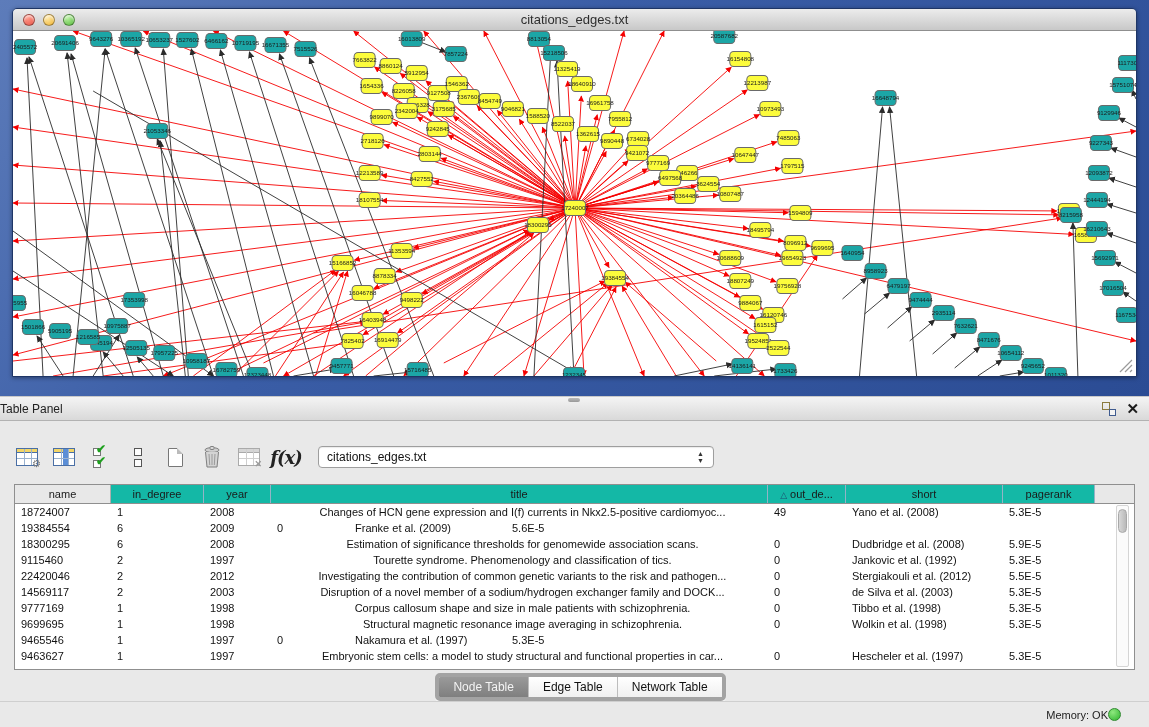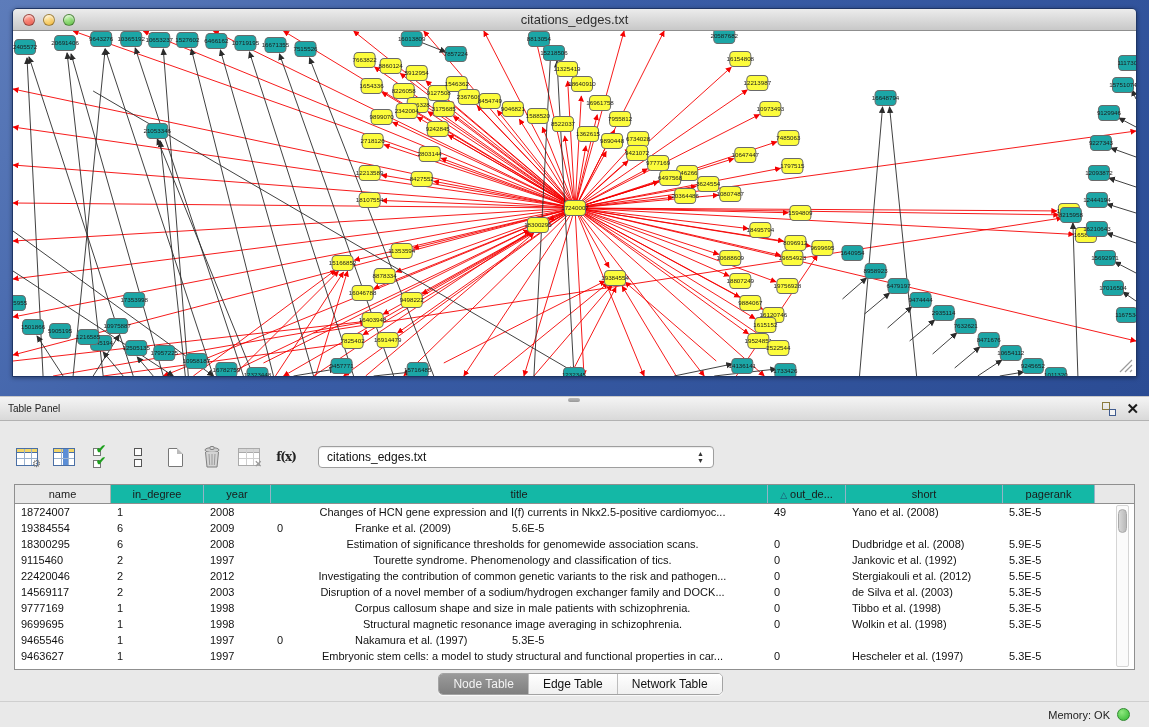--- a/index.html
+++ b/index.html
@@ -24,32 +24,32 @@
   .canvas { flex:1; background:#ffffff; position:relative; overflow:hidden; }
   .canvas svg.netsvg { position:absolute; left:0; top:0; width:100%; height:100%; }
   .grip { position:absolute; right:2px; bottom:2px; }
 
   
   .panel-bar { position:absolute; left:0; top:396px; width:1149px; height:25px;
     background:linear-gradient(#f4f4f4,#d9d9d9); border-bottom:1px solid #b2b2b2; border-top:1px solid #c9c9c9;
     display:flex; align-items:center; }
   .panel-bar .splitter-handle { position:absolute; left:568px; top:1px; width:12px; height:4px;
     background:linear-gradient(#bbb,#999); border-radius:2px; }
-  .panel-title { font-size:10px; color:#222; padding-left:8px; }
+  .panel-title { font-size:12px; color:#222; }
   .panel-bar-icons { margin-left:auto; display:flex; align-items:center; gap:10px; padding-right:10px; }
   .float-icon { position:relative; width:14px; height:14px; }
   .float-icon .sq-back { position:absolute; left:0; top:0; width:8px; height:8px; border:1.5px solid #8a7a3e; }
   .float-icon .sq-front { position:absolute; right:0; bottom:0; width:7px; height:7px; border:1.5px solid #3f5b8f; background:#f4f4f4; }
   .close-x { font-size:15px; font-weight:bold; color:#1b1b1b; line-height:14px; cursor:default; }
 
   
   .panel-content { position:absolute; left:0; top:421px; width:1149px; height:280px; background:#e9e9e9; }
   .toolbar { position:absolute; left:14px; top:22px; height:28px; display:flex; align-items:center; gap:11px; }
   .tool { width:26px; height:26px; display:flex; align-items:center; justify-content:center; }
-  .fx { font-family:"DejaVu Serif", serif; font-size:12px; color:#222; font-weight:bold; letter-spacing:-1px; }
+  .fx { font-family:"DejaVu Serif", serif; font-style:italic; font-size:18px; color:#222; font-weight:bold; letter-spacing:-1px; }
   .combo { margin-left:8px; width:396px; height:22px; background:#fff; border:1px solid #9e9e9e; border-radius:4px;
     display:flex; align-items:center; font-size:12px; color:#111; padding:0 8px; position:relative;
     box-shadow:inset 0 1px 1px rgba(0,0,0,.08); }
   .combo .stepper { position:absolute; right:9px; top:3px; display:flex; flex-direction:column; line-height:7px; font-size:7px; color:#333; }
 
   
   .tablebox { position:absolute; left:14px; top:63px; width:1121px; height:186px; background:#fff;
     border:1px solid #8f8f8f; overflow:hidden; }
   .thead { display:flex; height:19px; border-bottom:1px solid #8f8f8f; background:#e8e8e8; }
   .th { font-size:11px; color:#1a1a1a; text-align:center; line-height:18px; background:#14b8a6;
@@ -59,30 +59,30 @@
   .tbody .tr { display:flex; height:16px; }
   .td { font-size:11px; color:#111; line-height:16px; padding-left:6px; overflow:hidden; white-space:nowrap; }
   .c0{width:96px;} .c1{width:93px;} .c2{width:67px;} .c3{width:497px;text-align:center;} .c4{width:78px;} .c5{width:157px;} .c6{width:92px;}
   .vscroll { position:absolute; right:5px; top:20px; bottom:2px; width:13px; background:#fbfbfb;
     border:1px solid #d5d5d5; border-radius:2px; }
   .vthumb { position:absolute; left:1px; top:3px; width:9px; height:24px; background:linear-gradient(90deg,#d8d8d8,#b9b9b9);
     border:1px solid #a8a8a8; border-radius:5px; }
 
   
   .tabs { position:absolute; left:0; top:252px; width:1149px; display:flex; justify-content:center; }
-  .tabset { display:flex; border:1px solid #a3a3a3; border-radius:5px; overflow:hidden; background:#fff;
+  .tabset { display:flex; border:4px solid #a3a3a3; border-radius:5px; overflow:hidden; background:#fff;
     box-shadow:0 1px 1px rgba(255,255,255,.8);margin-left:12px; }
   .tab { font-size:12px; color:#111; padding:3px 14px; background:linear-gradient(#ffffff,#f0f0f0);
     border-right:1px solid #bdbdbd; cursor:default; }
   .tab:last-child { border-right:none; }
   .tab.active { background:linear-gradient(#9a9a9a,#7f7f7f); color:#f4f4f4; }
 
   
   .statusbar { position:absolute; left:0; bottom:0; width:1149px; height:26px; background:#e9e9e9;
-    border-top:1px solid #cfcfcf; display:flex; align-items:center; justify-content:flex-end; gap:7px; padding-right:19px; }
+    border-top:1px solid #cfcfcf; display:flex; align-items:center; justify-content:flex-end; padding-right:28px; }
   .status-label { font-size:11px; color:#222; }
   .mem-dot { width:13px; height:13px; border-radius:50%; border:1px solid #2f8a2f;
     background:radial-gradient(circle at 35% 30%, #8fe87f,#2fb52f); }
 
   
   .icon-grid { width:22px; height:18px; border:1px solid #4a6fa5; position:relative; background:#fff; }
   .icon-grid .hdr { position:absolute; left:0; top:0; right:0; height:4px; background:#f3d668; border-bottom:1px solid #4a6fa5; }
   .icon-grid .l1 { position:absolute; left:7px; top:0; bottom:0; width:1px; background:#9ab2cf; }
   .icon-grid .l2 { position:absolute; left:14px; top:0; bottom:0; width:1px; background:#9ab2cf; }
   .icon-grid .r1 { position:absolute; left:0; right:0; top:9px; height:1px; background:#9ab2cf; }

